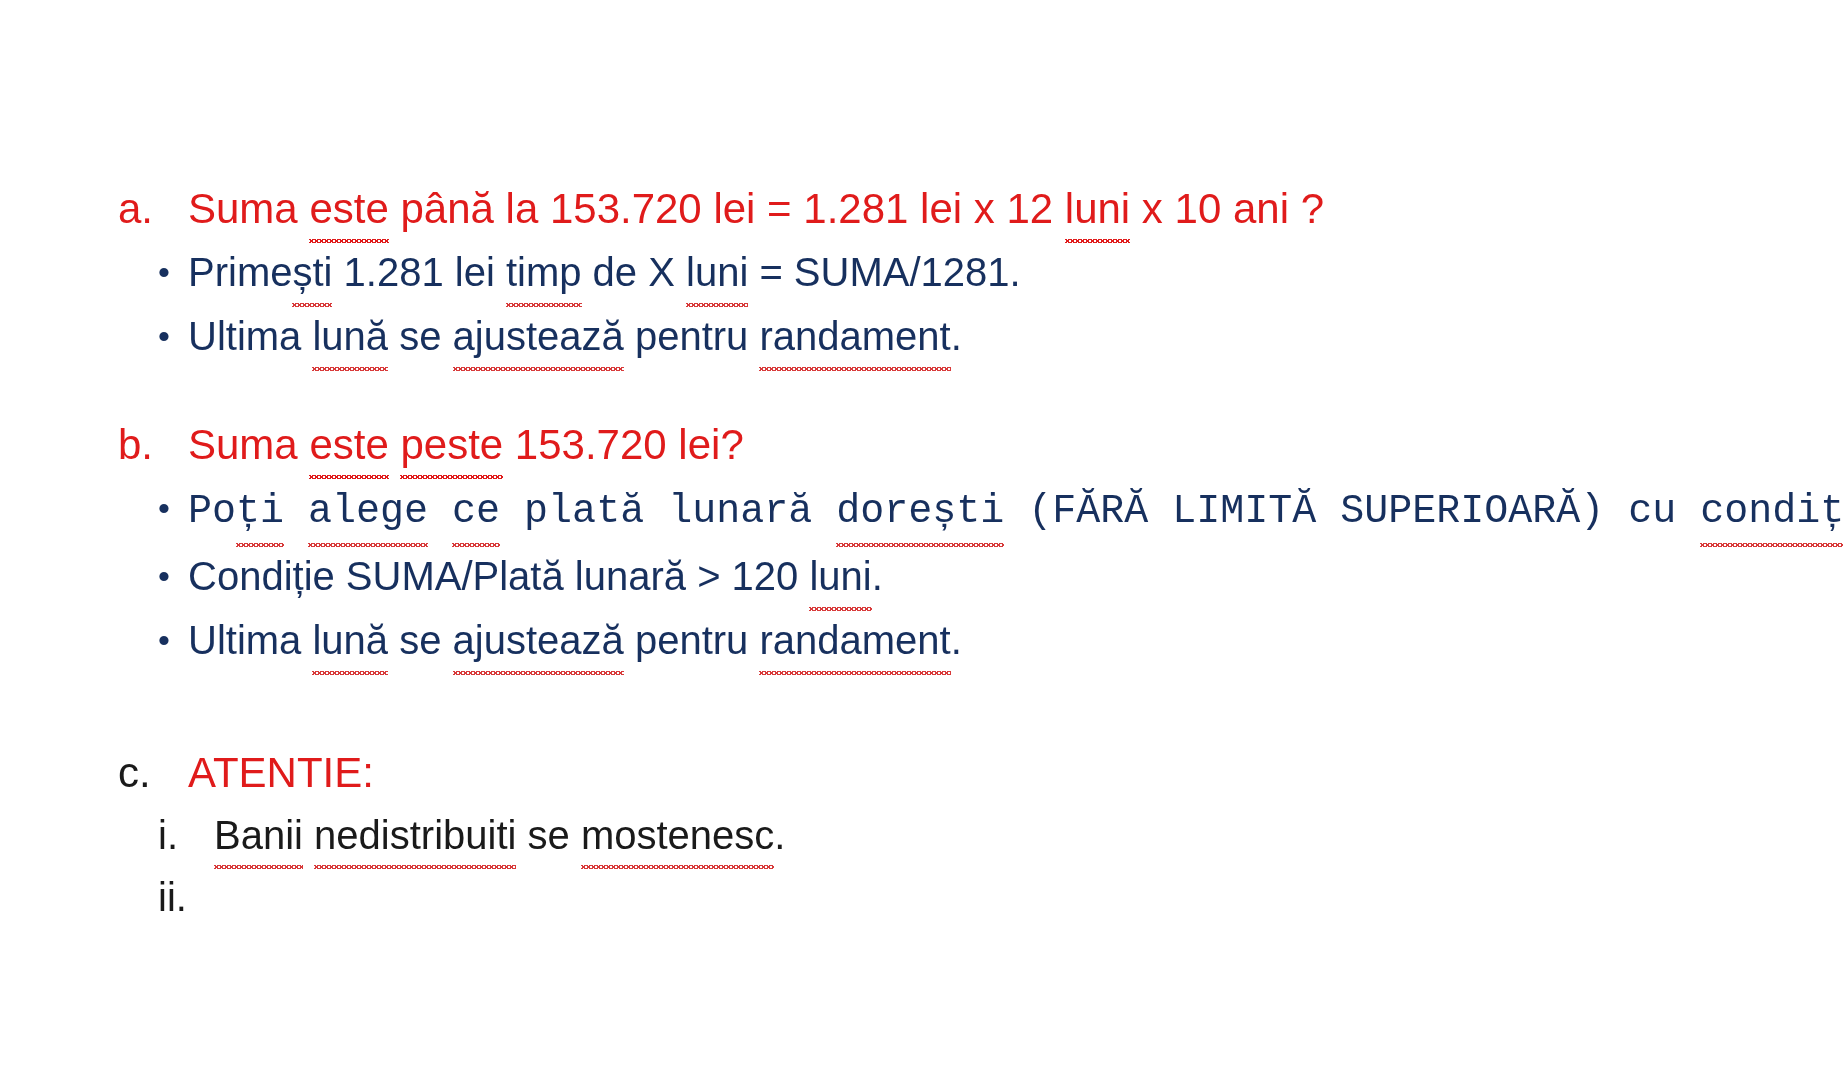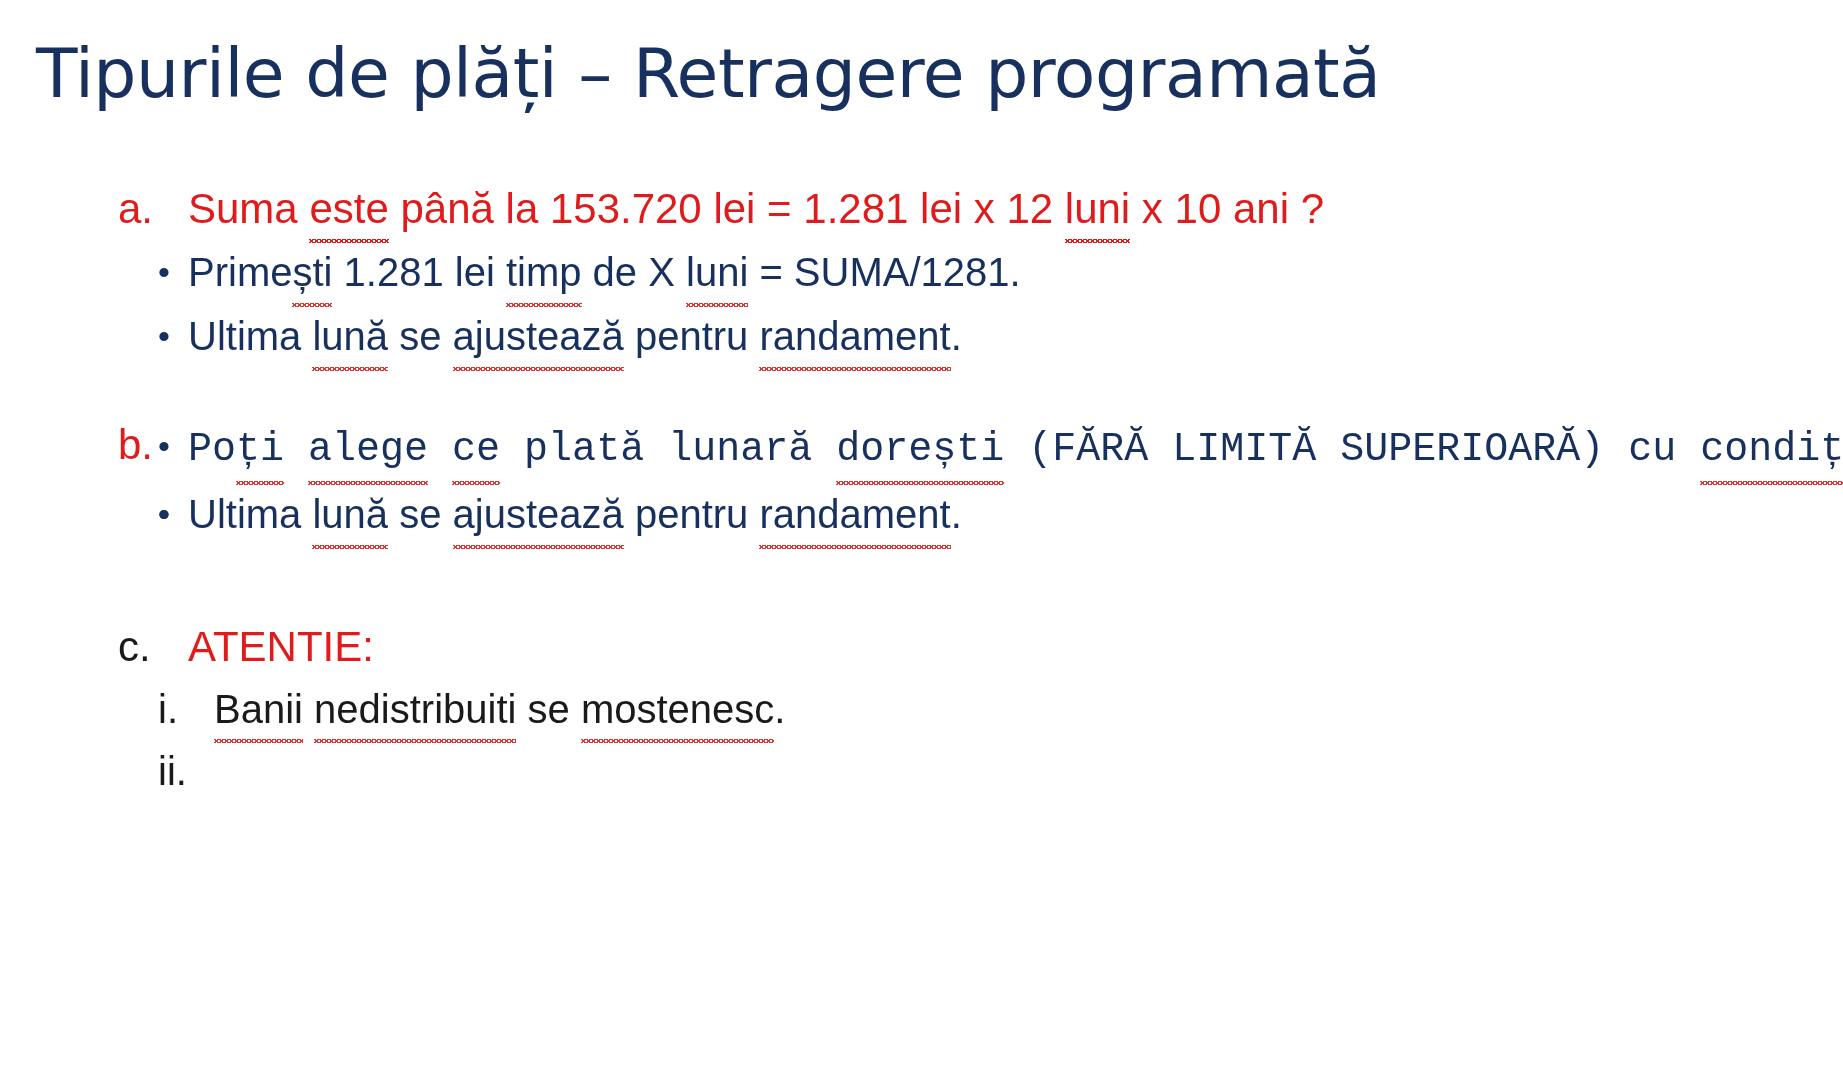--- a/index.html
+++ b/index.html
@@ -136,21 +136,20 @@
   }
   .sq-red::after { background-image:
       linear-gradient(45deg, transparent 40%, #e01b1b 40%, #e01b1b 60%, transparent 60%),
       linear-gradient(-45deg, transparent 40%, #e01b1b 40%, #e01b1b 60%, transparent 60%); }
 </style>
 </head>
 <body>
 
 <div class="slide">
 
-  <div class="slide-title">Tipurile de plăți – Retragere programată</div>
 
   <div class="body-area">
 
     <div class="lvl1 red">
       <span class="marker">a.</span>
       <span class="txt"><span>Suma </span><span class="sq sq-red">este</span><span> până la 153.720 lei = 1.281 lei x 12 </span><span class="sq sq-red">luni</span><span> x 10 ani ?</span></span>
     </div>
 
     <div class="lvl2">
       <span class="bullet-dot">•</span>
@@ -159,31 +158,33 @@
 
     <div class="lvl2">
       <span class="bullet-dot">•</span>
       <span class="txt"><span>Ultima </span><span class="sq">lună</span><span> se </span><span class="sq">ajustează</span><span> pentru </span><span class="sq">randament</span><span>.</span></span>
     </div>
 
     <div class="spacer-sm"></div>
 
     <div class="lvl1 red">
       <span class="marker">b.</span>
+      <span class="txt"><span>Suma </span><span class="sq sq-red">este</span><span> </span><span class="sq sq-red">peste</span><span> 153.720 lei?</span></span>
     </div>
 
     <div class="lvl2">
       <span class="bullet-dot">•</span>
       <span class="txt">
         <span class="wrapline"><span>Po</span><span class="sq">ți</span><span> </span><span class="sq">alege</span><span> </span><span class="sq">ce</span><span> plată lunară </span><span class="sq">dorești</span><span> (FĂRĂ LIMITĂ SUPERIOARĂ) cu </span><span class="sq">condiția</span></span>
       </span>
     </div>
 
     <div class="lvl2">
       <span class="bullet-dot">•</span>
+      <span class="txt"><span>Condiție SUMA/Plată lunară &gt; 120 </span><span class="sq">luni</span><span>.</span></span>
     </div>
 
     <div class="lvl2">
       <span class="bullet-dot">•</span>
       <span class="txt"><span>Ultima </span><span class="sq">lună</span><span> se </span><span class="sq">ajustează</span><span> pentru </span><span class="sq">randament</span><span>.</span></span>
     </div>
 
     <div class="spacer-md"></div>
 
     <div class="lvl1 black">

